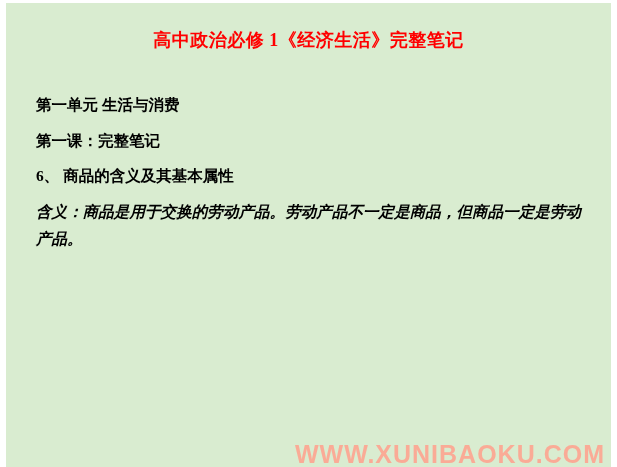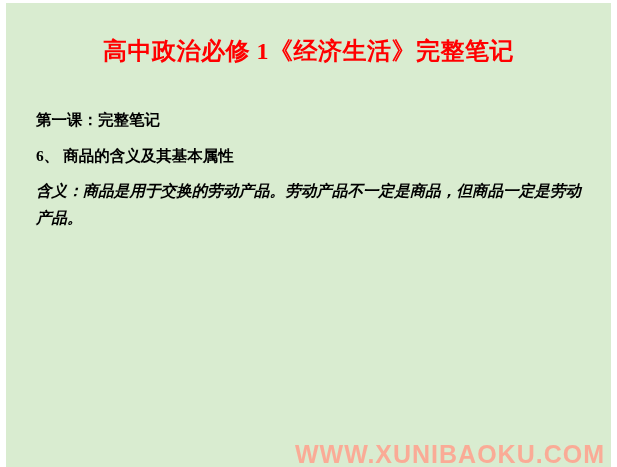--- a/index.html
+++ b/index.html
@@ -18,26 +18,26 @@
     width: 617px;
     height: 467px;
     box-sizing: border-box;
     background: #d9ecd0;
     border-left: 6px solid #ffffff;
     border-right: 6px solid #ffffff;
     border-top: 3px solid #ffffff;
     overflow: hidden;
   }
   .doc-title {
-    margin: 12px;
+    margin: 5px;
     padding-top: 20px;
     text-align: center;
     color: #ff0000;
     font-weight: bold;
-    font-size: 24px;
+    font-size: 18px;
     letter-spacing: 0.5px;
     font-family: "Liberation Serif", serif;
     white-space: nowrap;
   }
   .body-text {
     padding: 0 30px;
     margin-top: 40px;
   }
   .para {
     font-size: 15.5px;
@@ -73,20 +73,21 @@
   }
 </style>
 </head>
 <body>
 
 <div class="page">
 
   <h1 class="doc-title">高中政治必修 1《经济生活》完整笔记</h1>
 
   <div class="body-text">
+    <p class="para heading-line">第一单元 生活与消费</p>
     <p class="para heading-line">第一课：完整笔记</p>
     <p class="para heading-line indent-item">6、 商品的含义及其基本属性</p>
     <p class="para block">含义：商品是用于交换的劳动产品。劳动产品不一定是商品，但商品一定是劳动产品。</p>
   </div>
 
   <div class="watermark">WWW.XUNIBAOKU.COM</div>
 
 </div>
 
 </body></html>

